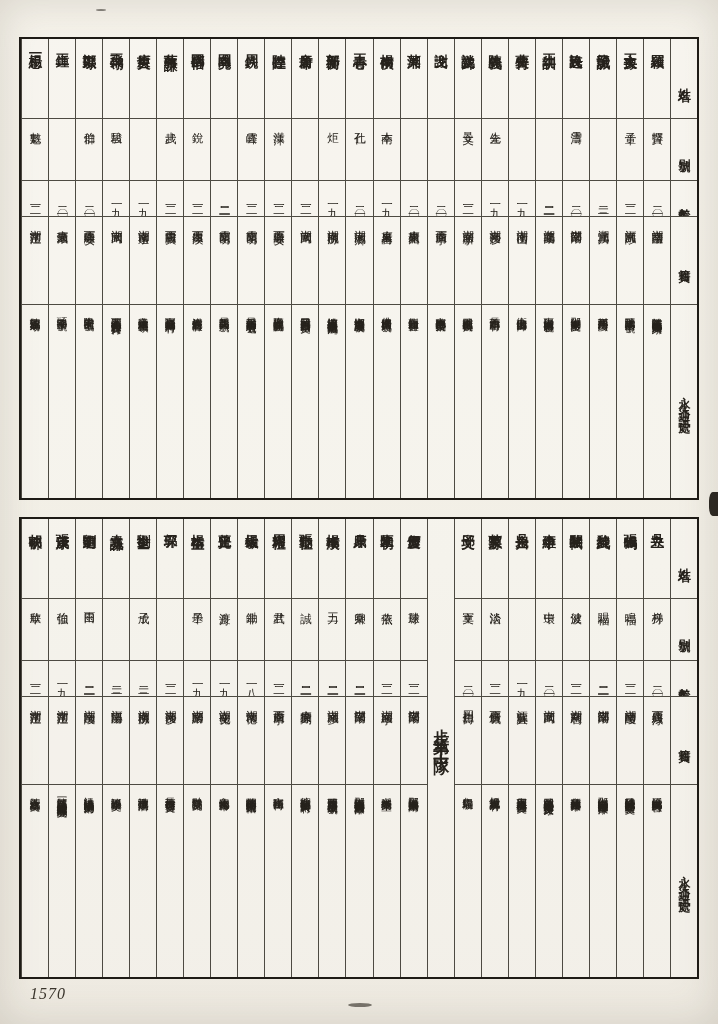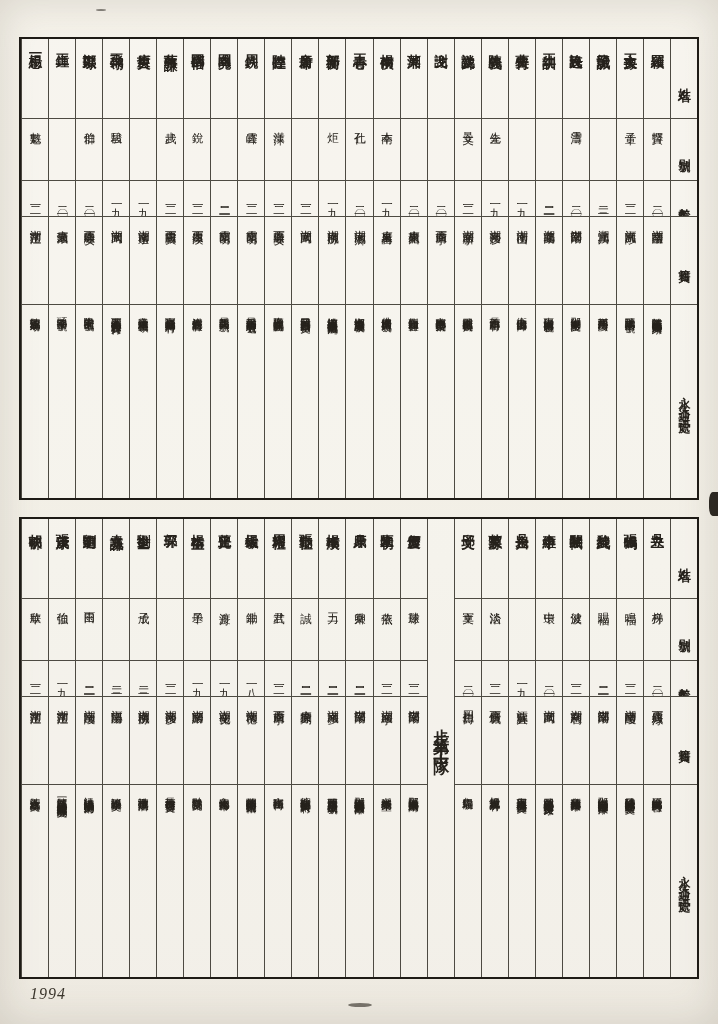--- a/index.html
+++ b/index.html
@@ -406,17 +406,17 @@
         <div class="cell cell-address">芷江縣城之路一〇二號轉忠武鄉大保陳楓坡交</div>
       </div>
       <div class="col">
         <div class="cell cell-name">胡映郁</div>
         <div class="cell cell-alias">欣華</div>
         <div class="cell cell-age">二一</div>
         <div class="cell cell-native">湖南芷江</div>
         <div class="cell cell-address">芷江六合鄉土橋交</div>
       </div>
     </div>
-  <div class="page-number">1994</div>
+  <div class="page-number">1570</div>
   <div class="artifact blob-right"></div>
   <div class="artifact smudge-bottom"></div>
   <div class="artifact speck-top"></div>
 </div>
 
 </body></html>

